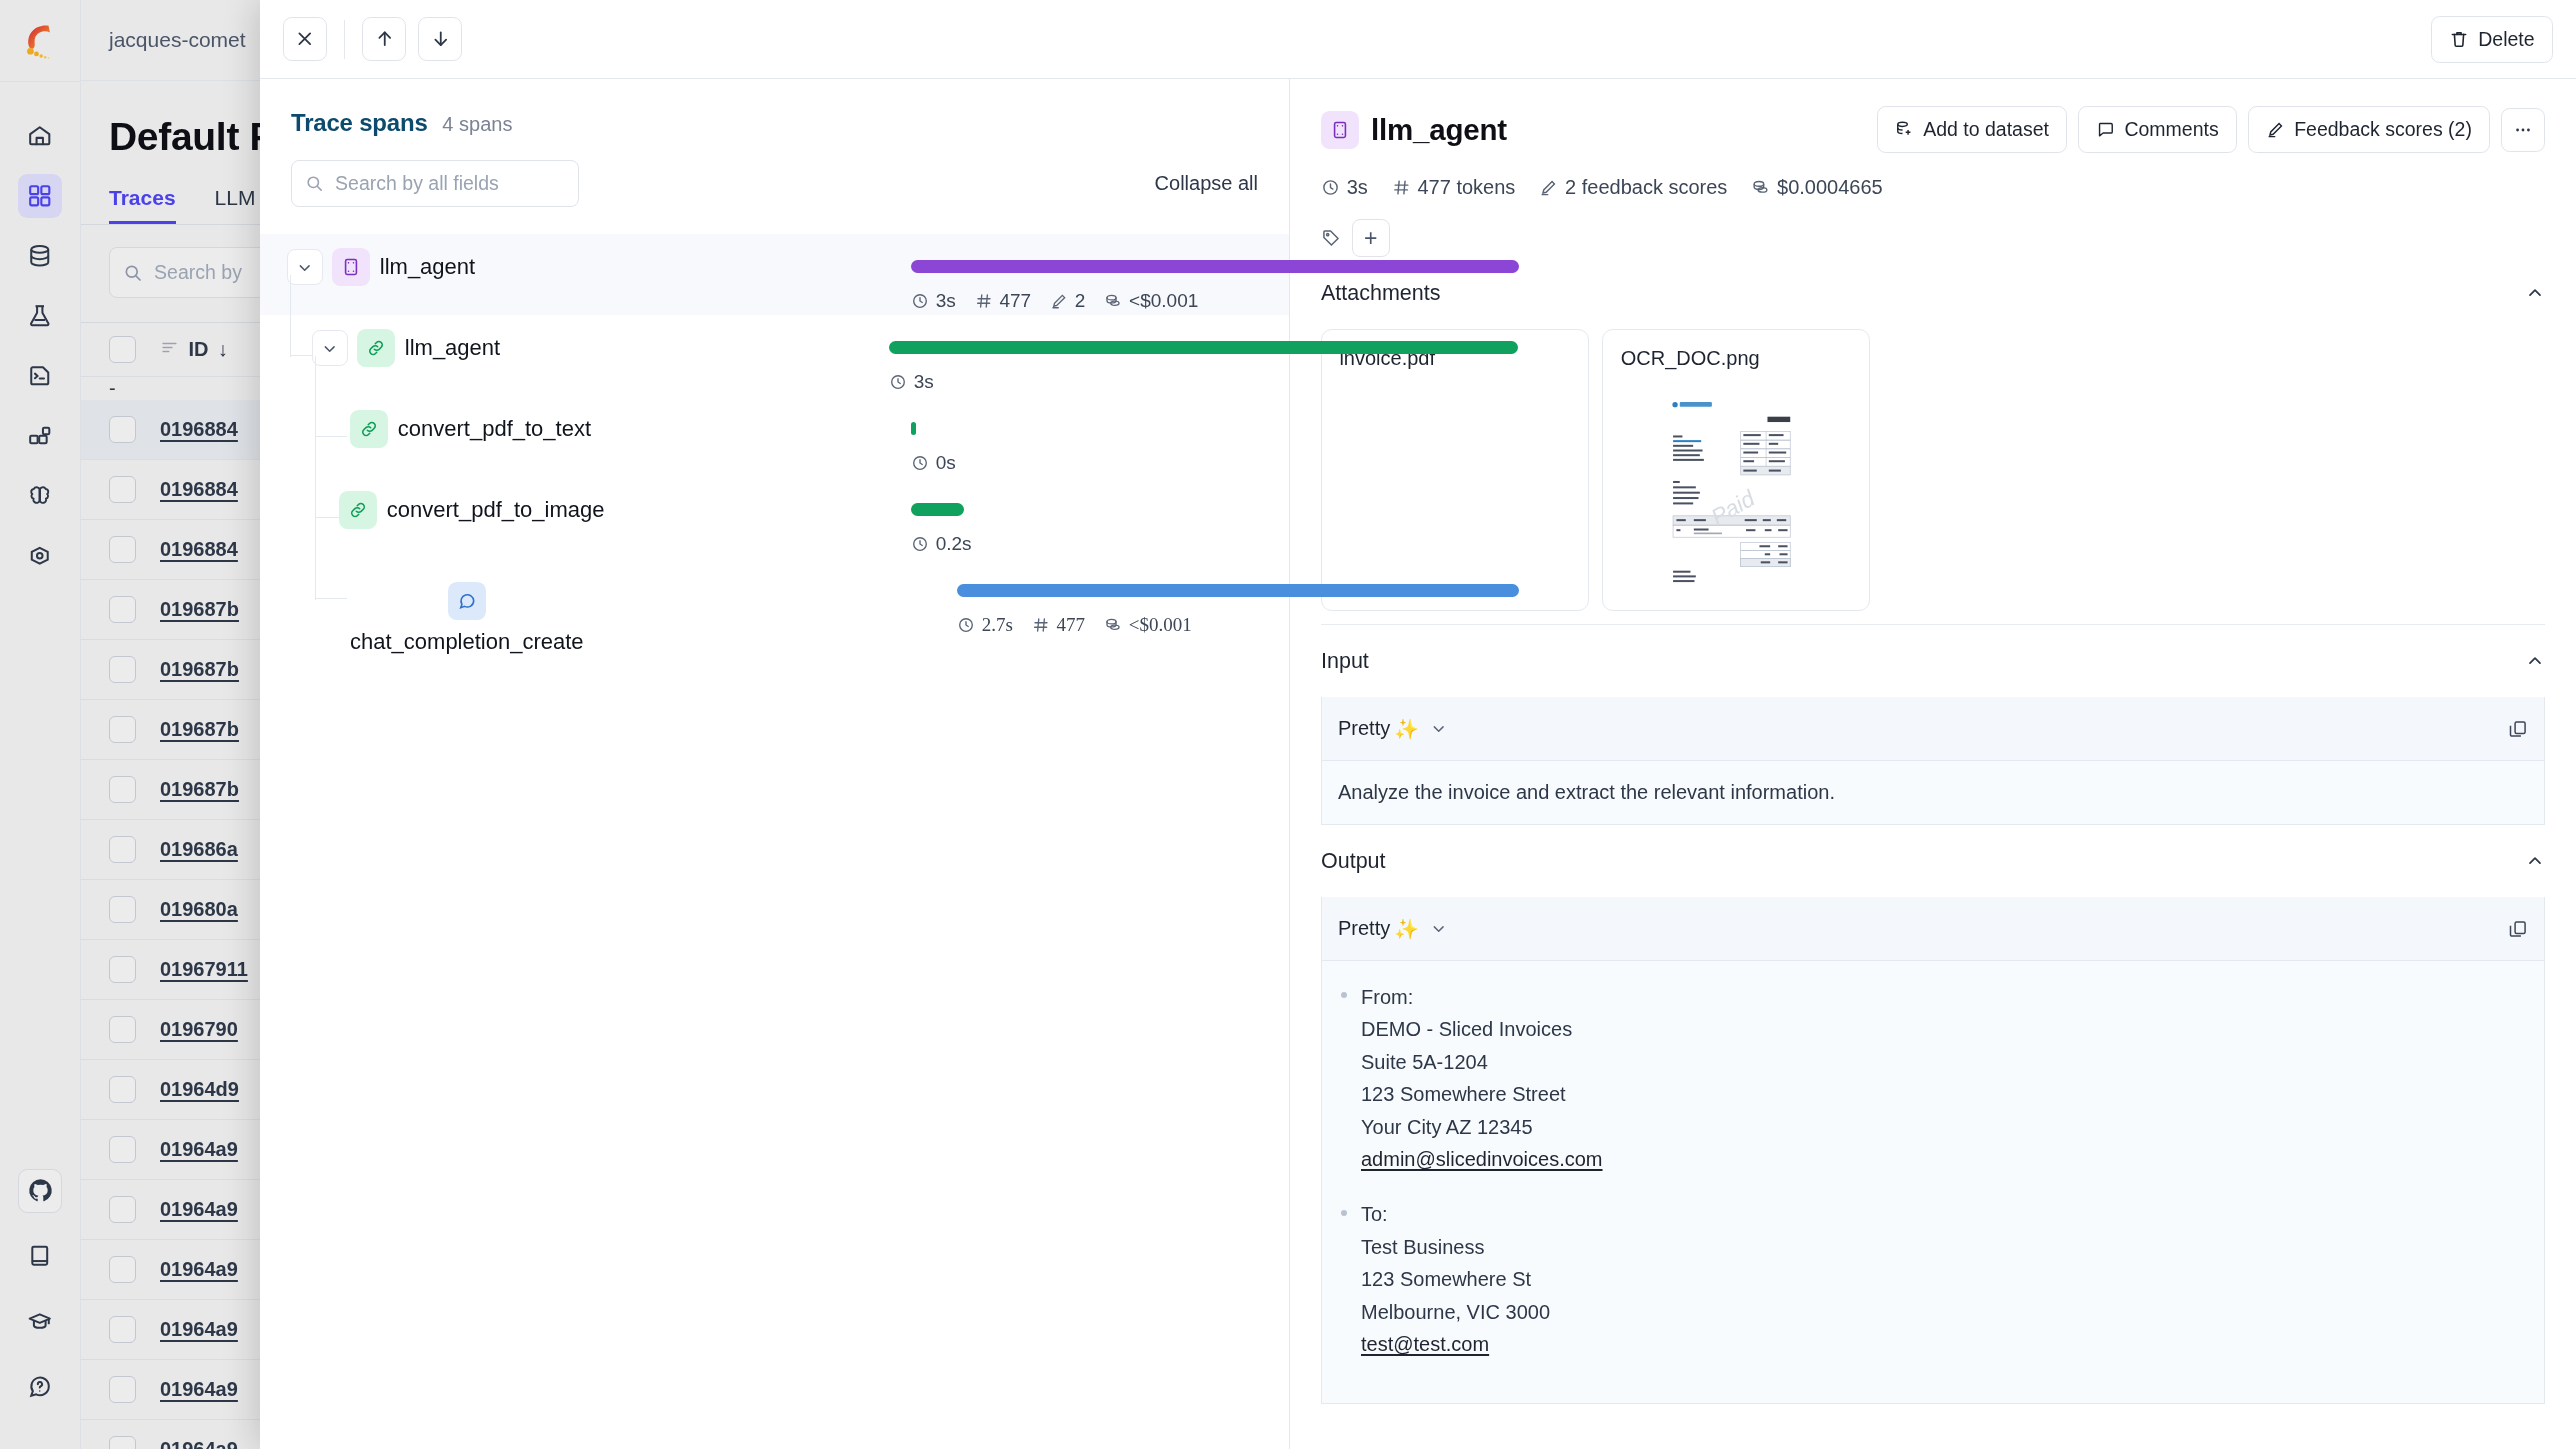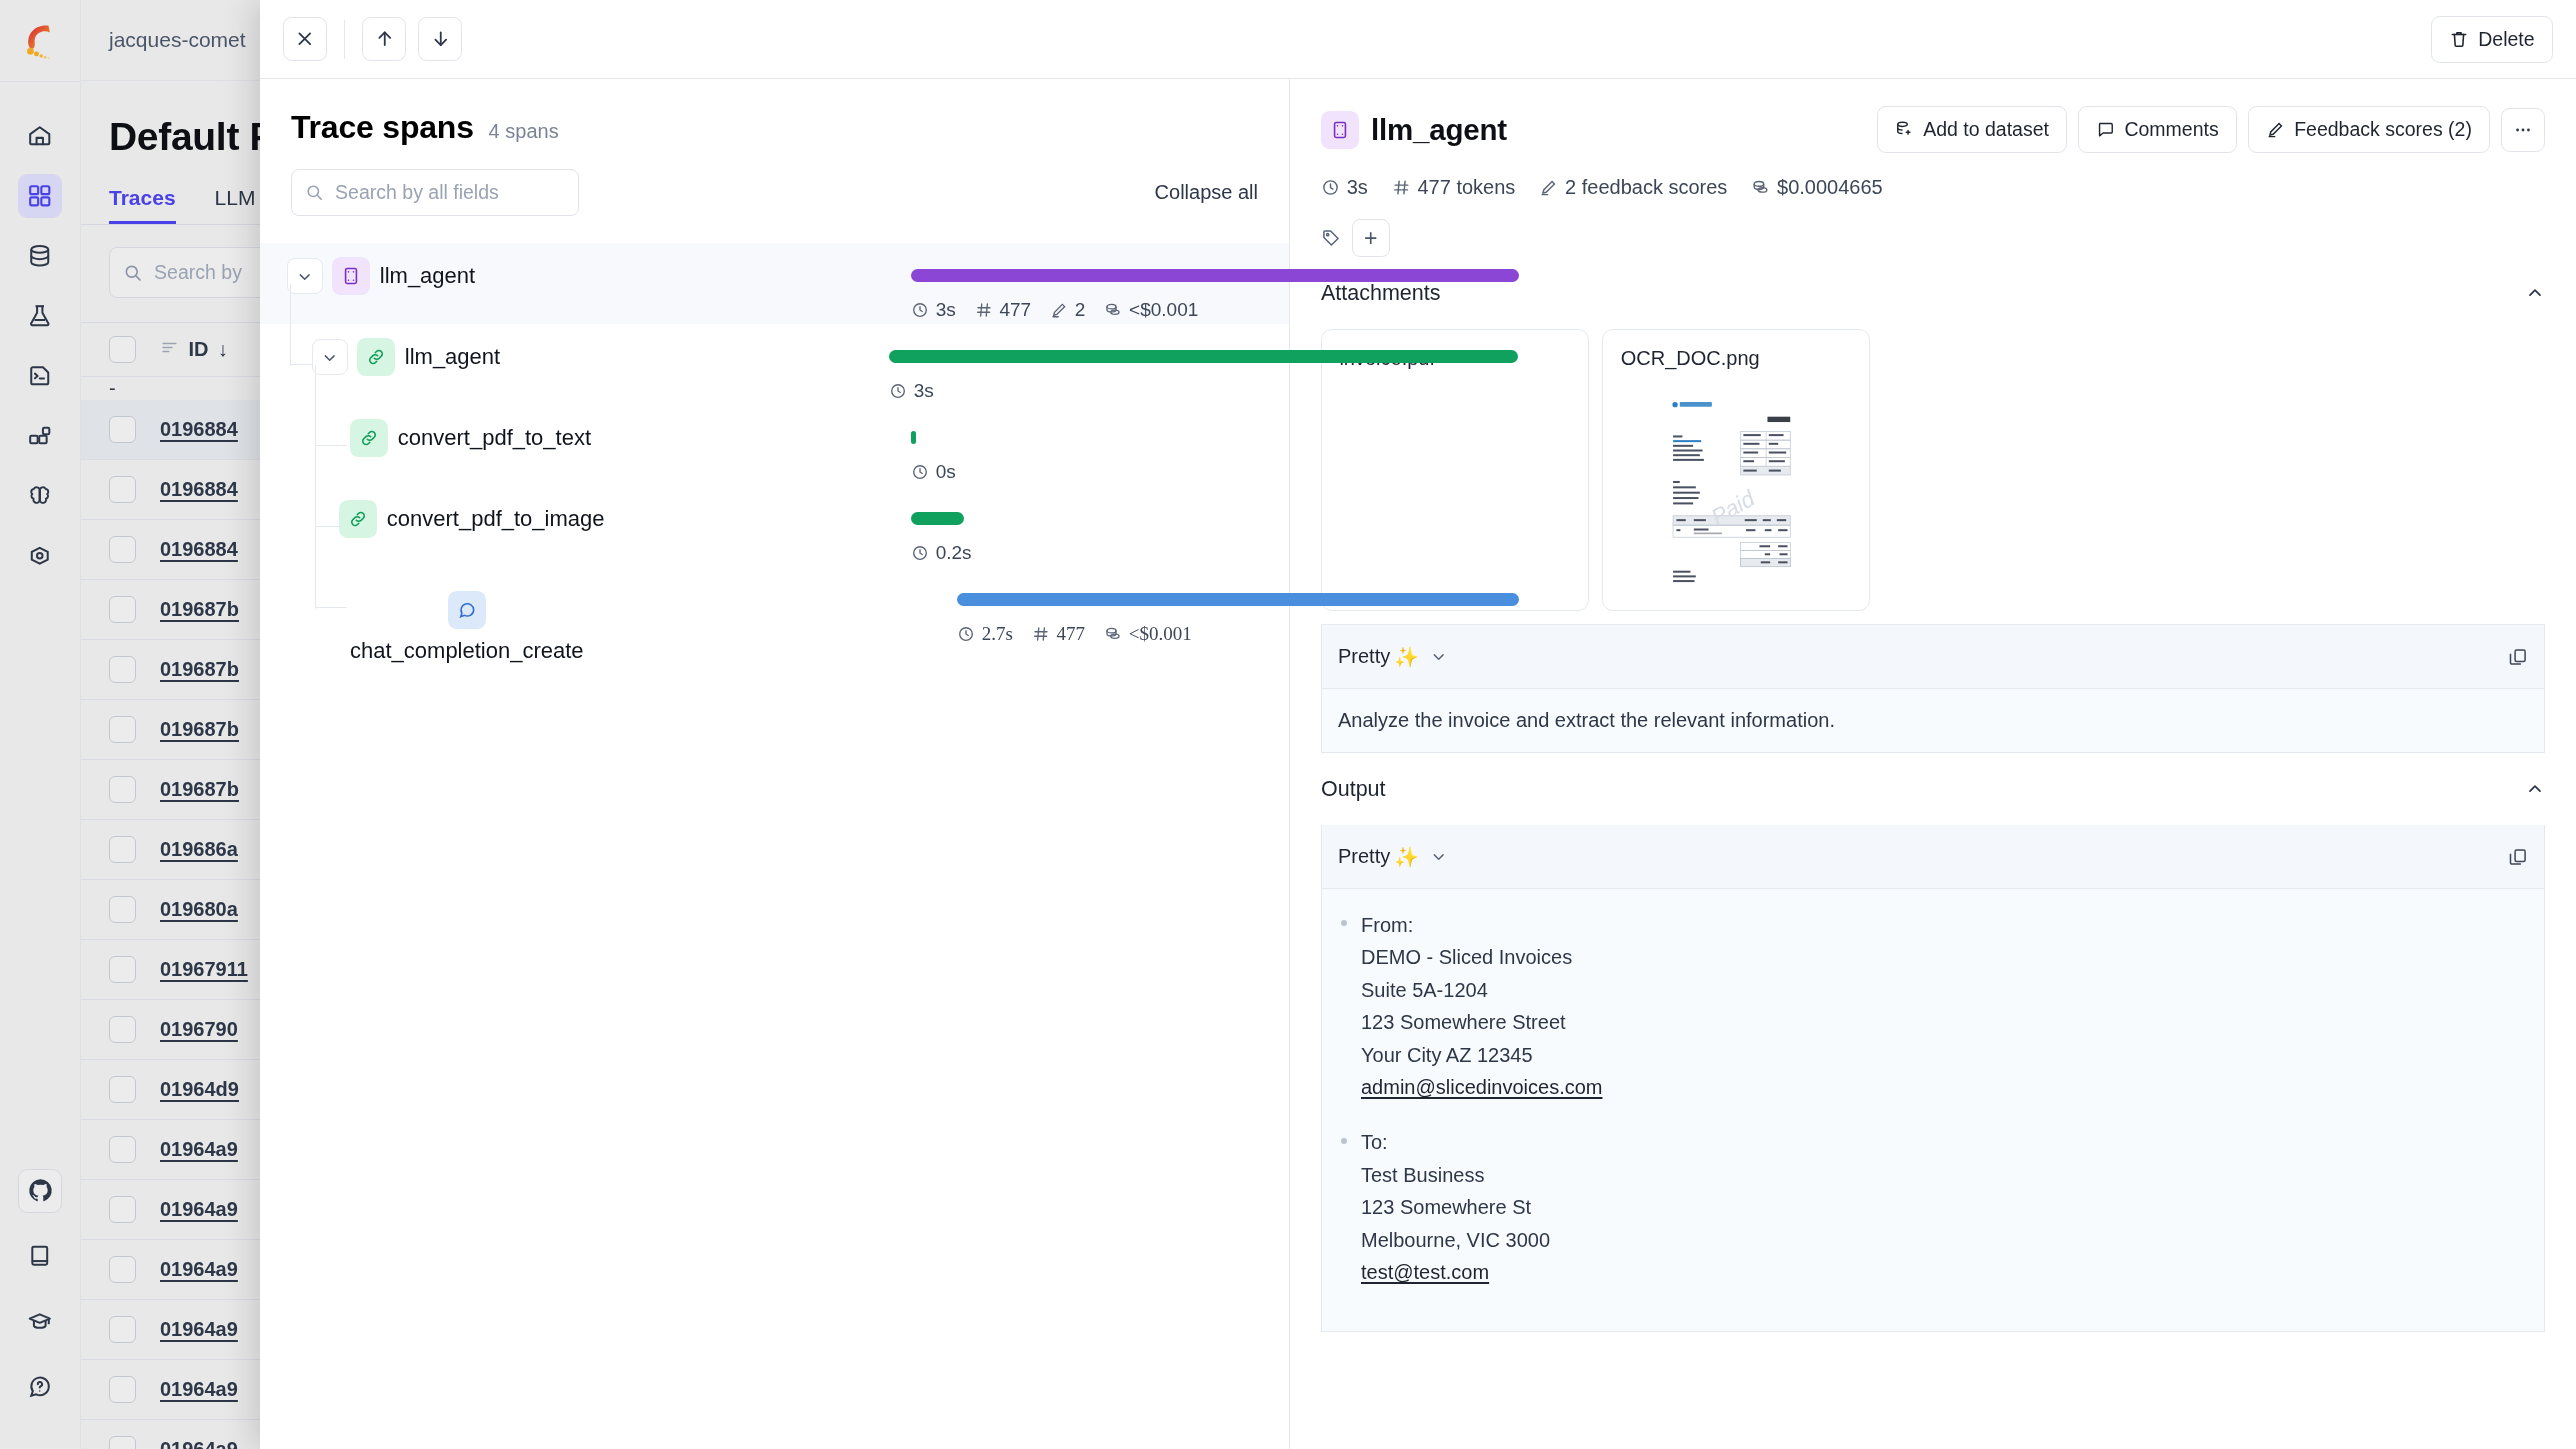--- a/index.html
+++ b/index.html
@@ -85,21 +85,21 @@
     display: inline-flex; align-items: center; gap: 9px; padding: 0 17.4px;
     font-size: 19.5px; color: #1e2430; white-space: nowrap;
   }
 
   .sheet-body { flex: 1; display: flex; min-height: 0; }
 
   
   .spans-pane { width: 1030px; border-right: 0.7px solid #e4e7ec; display: flex; flex-direction: column; }
   .spans-head { padding: 29.5px 31px 0 31px; }
   .spans-title-row { display: flex; align-items: baseline; gap: 14.8px; }
-  .spans-title { font-size: 32px; font-weight: 700; color: #000000; letter-spacing: -0.2px; }
+  .spans-title { font-size: 24px; font-weight: 700; color: #0c4a6e; letter-spacing: -0.2px; }
   .spans-count { font-size: 20px; color: #7b8494; }
   .spans-ctrl { display: flex; align-items: center; margin-top: 23px; }
   .span-search {
     width: 288px; height: 47px; border: 0.7px solid #e0e4ea; border-radius: 8px;
     display: flex; align-items: center; gap: 10.7px; padding: 0 13.4px;
     font-size: 19.5px; color: #9aa3b2;
   }
   .collapse-all { margin-left: auto; font-size: 20px; color: #2d3748; }
 
   .span-tree { margin-top: 27px; position: relative; }
@@ -783,20 +783,27 @@
                     <text x="116" y="190" font-size="34" fill="#d8dde4" font-family="Liberation Sans" font-style="italic" transform="rotate(-30 116 190)" text-anchor="middle">Paid</text>
                   </svg>
                 </div>
               </div>
             </div>
           </div>
 
           <div class="divider"></div>
 
           <div class="sec">
+            <div class="sec-hd">
+              <span>Input</span>
+              <span class="spacer2"></span>
+              <svg width="20" height="20" viewBox="0 0 24 24" fill="none" stroke="#2d3748" stroke-width="2.1" stroke-linecap="round" stroke-linejoin="round">
+                  <path d="M6 14.5l6-6 6 6"></path>
+                </svg>
+            </div>
             <div class="io-wrap">
               <div class="pretty-bar">
                 <span>Pretty</span>
                 <span class="sparkle">✨</span>
                 <svg width="17.4" height="17.4" viewBox="0 0 24 24" fill="none" stroke="#5a6475" stroke-width="2" stroke-linecap="round" stroke-linejoin="round" style="margin-left:10.7px">
                     <path d="M6 9.5l6 6 6-6"></path>
                   </svg>
                 <span class="sp"></span>
                 <svg width="20" height="20" viewBox="0 0 24 24" fill="none" stroke="#3c4656" stroke-width="1.8">
                     <rect x="8.5" y="3.5" width="12" height="14" rx="1.8"></rect>

